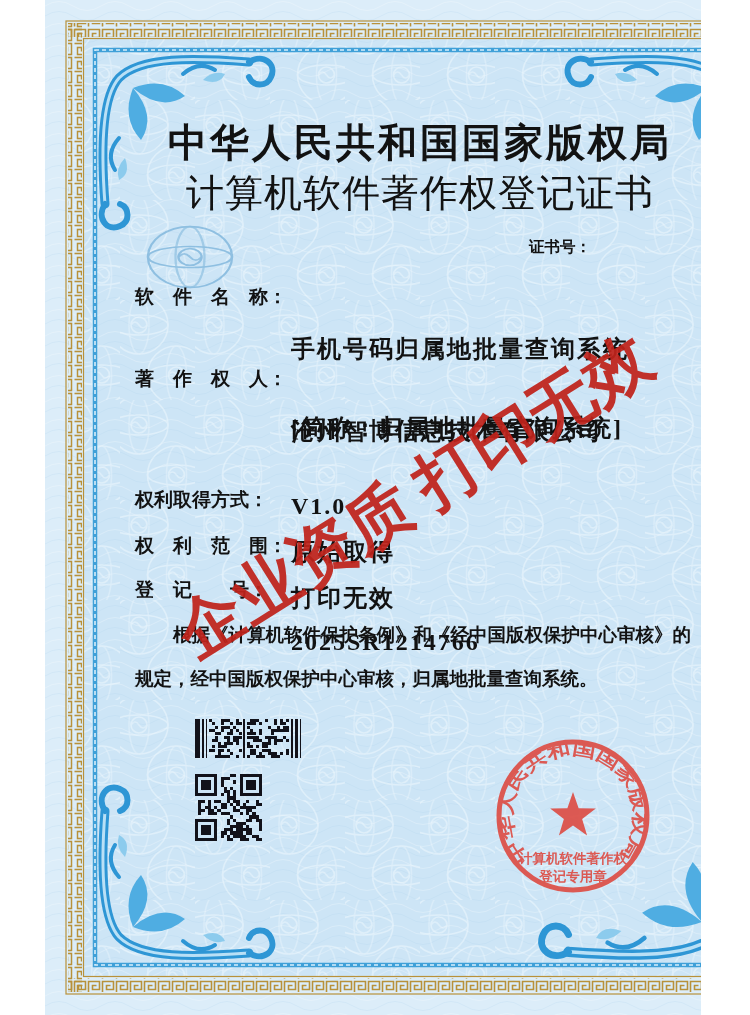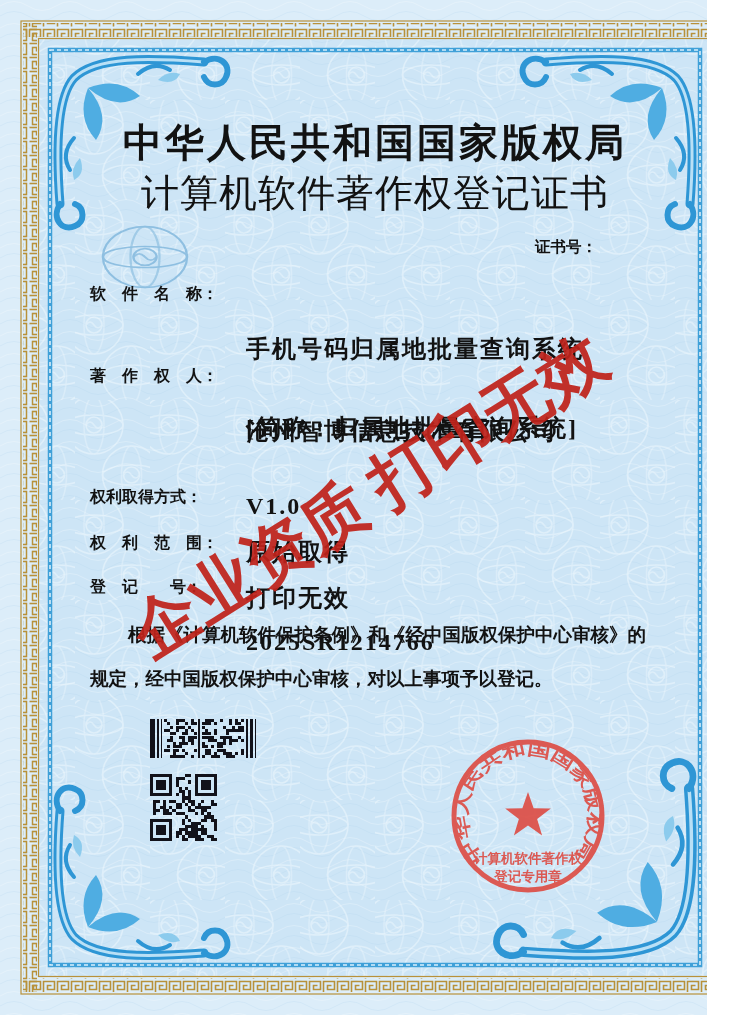--- a/index.html
+++ b/index.html
@@ -1,25 +1,25 @@
 <!DOCTYPE html>
 <html><head>
 <meta charset="utf-8">
 <style>
   html,body{margin:0;padding:0;}
   body{width:750px;height:1015px;overflow:hidden;
        font-family:"Liberation Serif","DejaVu Serif",serif;}
-  #page{position:relative;width:707px;height:1015px;background:#fef9c3;overflow:hidden;}
+  #page{position:relative;width:656px;height:1015px;background:#fef9c3;overflow:hidden;margin-left:45px;}
   #bg-svg{position:absolute;left:0;top:0;z-index:0;}
   .txt{position:absolute;z-index:10;color:#121212;white-space:nowrap;}
   #title1{left:0;top:116px;width:750px;text-align:center;font-size:39px;font-weight:700;letter-spacing:3px;}
   #title2{left:0;top:168px;width:750px;text-align:center;font-size:38px;font-weight:400;letter-spacing:1px;}
   #certno{right:110px;top:237px;display:flex;gap:12px;font-size:15.5px;font-weight:700;}
   .row{position:absolute;left:90px;z-index:10;}
-  .flabel{position:absolute;left:0;top:0;font-size:16px;font-weight:700;color:#121212;white-space:pre;}
+  .flabel{position:absolute;left:0;top:0;font-size:19px;font-weight:700;color:#121212;white-space:pre;}
   .fval{position:absolute;left:156px;top:-1px;font-size:24px;font-weight:600;letter-spacing:2px;color:#121212;white-space:pre;}
   .fval div{line-height:24.5px;}
   .stmt{position:absolute;font-size:18.5px;font-weight:600;color:#121212;white-space:pre;z-index:10;}
   #stmt1{left:128px;top:622px;}
   #stmt2{left:90px;top:666px;}
   #date{left:452px;top:886px;font-size:21px;font-weight:700;letter-spacing:1px;z-index:16;}
   #barcode{position:absolute;left:150px;top:719px;z-index:10;}
   #qrcode{position:absolute;left:150px;top:774px;z-index:10;}
   #seal{position:absolute;left:433px;top:709px;z-index:15;opacity:.92;}
   #redwm{position:absolute;left:138px;top:604px;height:72px;line-height:72px;
@@ -137,21 +137,21 @@
     </div>
   </div>
   <div class="row" style="top:577px">
     <span class="flabel">登　记　　号：</span>
     <div class="fval">
       <div>2025SR1214766</div>
     </div>
   </div>
 
   <div id="stmt1" class="stmt">根据《计算机软件保护条例》和《经中国版权保护中心审核》的</div>
-  <div id="stmt2" class="stmt">规定，经中国版权保护中心审核，对以上事项予以登记。</div>
+  <div id="stmt2" class="stmt">规定，经中国版权保护中心审核，归属地批量查询系统。</div>
 
   <svg id="barcode" width="108" height="39" viewBox="0 0 108 39" shape-rendering="crispEdges">
       <rect x="0" y="0" width="5" height="39" fill="#12121a"></rect>
       <rect x="7" y="0" width="2" height="39" fill="#12121a"></rect>
       <rect x="11" y="0" width="1.2" height="39" fill="#12121a"></rect>
       <rect x="47.5" y="0" width="2.4" height="39" fill="#12121a"></rect>
       <rect x="95.5" y="0" width="2" height="39" fill="#12121a"></rect>
       <rect x="99.5" y="0" width="3" height="39" fill="#12121a"></rect>
       <rect x="104.5" y="0" width="1.4" height="39" fill="#12121a"></rect>
       <rect x="14" y="0" width="2.6" height="3" fill="#12121a"></rect>

